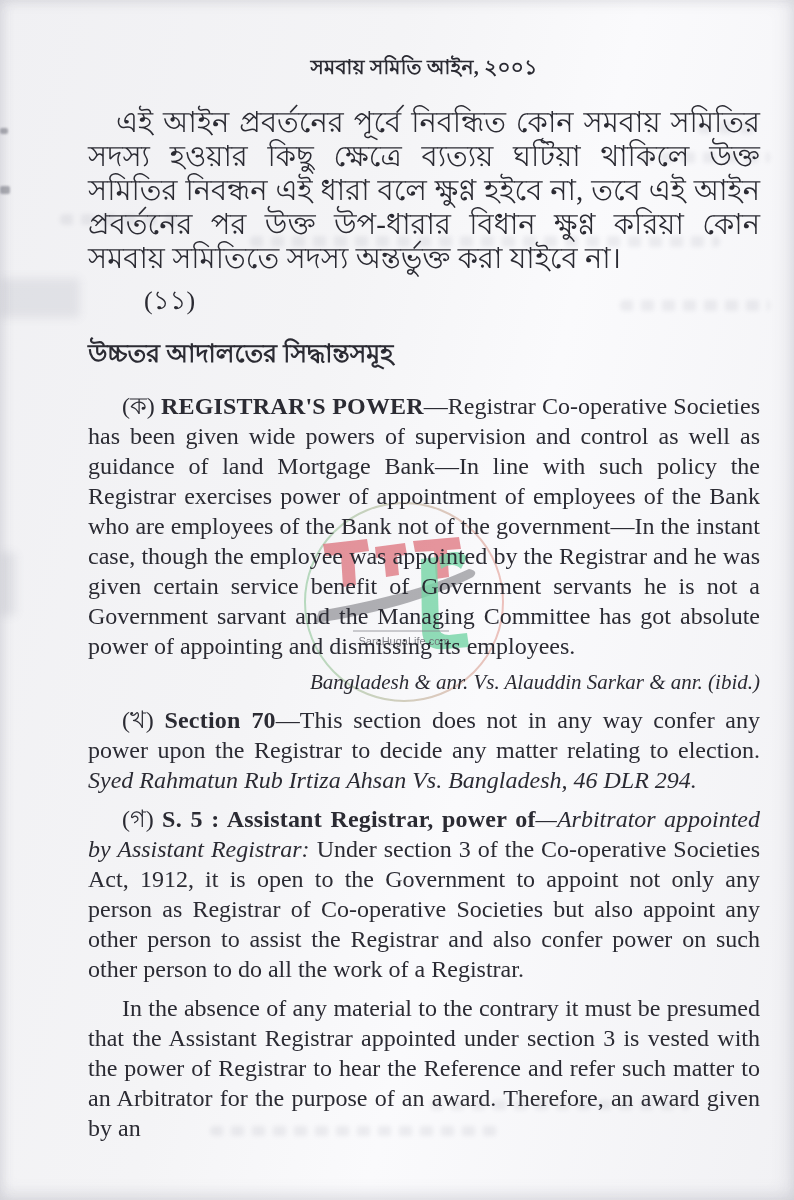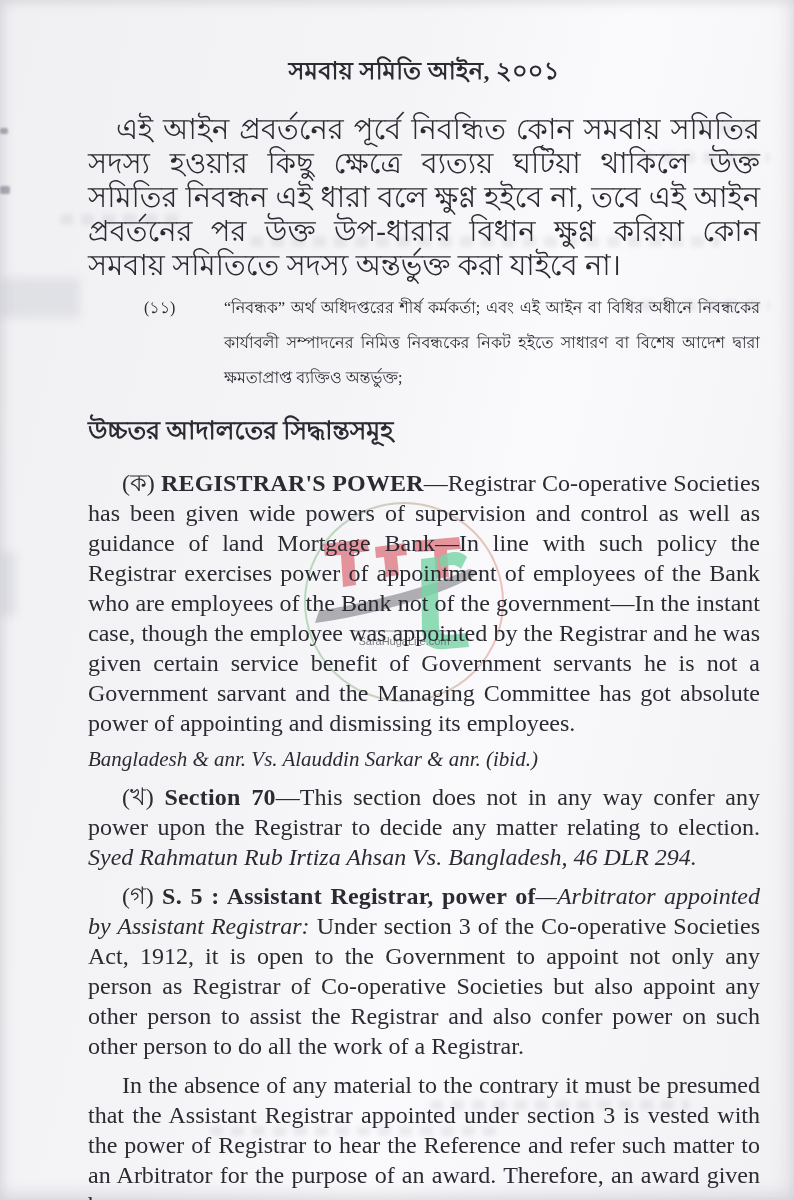--- a/index.html
+++ b/index.html
@@ -17,43 +17,43 @@
     content:""; position:absolute; inset:0; pointer-events:none;
     box-shadow:inset 0 -7px 16px rgba(90,90,110,.10),
                inset -8px 0 18px rgba(90,90,110,.07),
                inset 5px 0 12px rgba(90,90,110,.05),
                inset 0 4px 10px rgba(90,90,110,.04);
   }
   .content { position:absolute; left:88px; width:672px; top:52px; }
 
   .title {
     margin:0 0 20px; text-align:center;
-    font-size:24px; font-weight:600; letter-spacing:.3px;
+    font-size:20px; font-weight:600; letter-spacing:.3px;
   }
   .bn-para {
     margin:0 0 8px; font-size:29px; line-height:34px;
     text-align:justify; text-indent:28px;
   }
   .clause {
-    display:flex; gap:30px; padding-left:56px;
-    font-size:16px; line-height:35px; margin:6px 0 8px;
+    display:flex; gap:16px; padding-left:56px;
+    font-size:26px; line-height:35px; margin:6px 0 8px;
   }
   .clause-label { flex:none; width:50px; }
   .clause-text { text-align:justify; }
   .section-heading {
     margin:16px 0 14px; 
     font-size:25px; font-weight:700;
   }
   .en-para {
     margin:4px 0 9px; font-size:24px; line-height:30px;
     text-align:justify; text-indent:34px;
   }
   .en-para b { letter-spacing:.2px; }
   .citation {
-    margin:0 0 10px; font-size:21px; font-style:italic; 
+    margin:0 0 10px; font-size:21px; font-style:italic; text-align:right;
   }
 
   
   .watermark {
     position:absolute; left:301px; top:499px; width:206px; height:206px;
     opacity:.8; mix-blend-mode:multiply; pointer-events:none;
   }
   .watermark text { font-family:"Liberation Sans","DejaVu Sans",sans-serif; }
 
   
@@ -109,21 +109,20 @@
   </svg>
 
   <div class="content">
 
     <h1 class="title">সমবায় সমিতি আইন, ২০০১</h1>
 
     <p class="bn-para">এই আইন প্রবর্তনের পূর্বে নিবন্ধিত কোন সমবায় সমিতির সদস্য হওয়ার কিছু ক্ষেত্রে ব্যত্যয় ঘটিয়া থাকিলে উক্ত সমিতির নিবন্ধন এই ধারা বলে ক্ষুণ্ণ হইবে না, তবে এই আইন প্রবর্তনের পর উক্ত উপ-ধারার বিধান ক্ষুণ্ণ করিয়া কোন সমবায় সমিতিতে সদস্য অন্তর্ভুক্ত করা যাইবে না।</p>
 
     <div class="clause">
       <span class="clause-label">(১১)</span>
-      <span class="clause-text">“নিবন্ধক” অর্থ অধিদপ্তরের শীর্ষ কর্মকর্তা; এবং এই আইন বা বিধির অধীনে নিবন্ধকের কার্যাবলী সম্পাদনের নিমিত্ত নিবন্ধকের নিকট হইতে সাধারণ বা বিশেষ আদেশ দ্বারা ক্ষমতাপ্রাপ্ত ব্যক্তিও অন্তর্ভুক্ত;</span>
     </div>
 
     <h2 class="section-heading">উচ্চতর আদালতের সিদ্ধান্তসমূহ</h2>
 
     <p class="en-para"><span>(ক)</span>
       <b>REGISTRAR'S POWER</b><span>—Registrar Co-operative Societies has been given wide powers of supervision and control as well as guidance of land Mortgage Bank—In line with such policy the Registrar exercises power of appointment of employees of the Bank who are employees of the Bank not of the government—In the instant case, though the employee was appointed by the Registrar and he was given certain service benefit of Government servants he is not a Government sarvant and the Managing Committee has got absolute power of appointing and dismissing its employees.</span></p>
 
     <p class="citation">Bangladesh &amp; anr. Vs. Alauddin Sarkar &amp; anr. (ibid.)</p>
 
     <p class="en-para"><span>(খ)</span>

